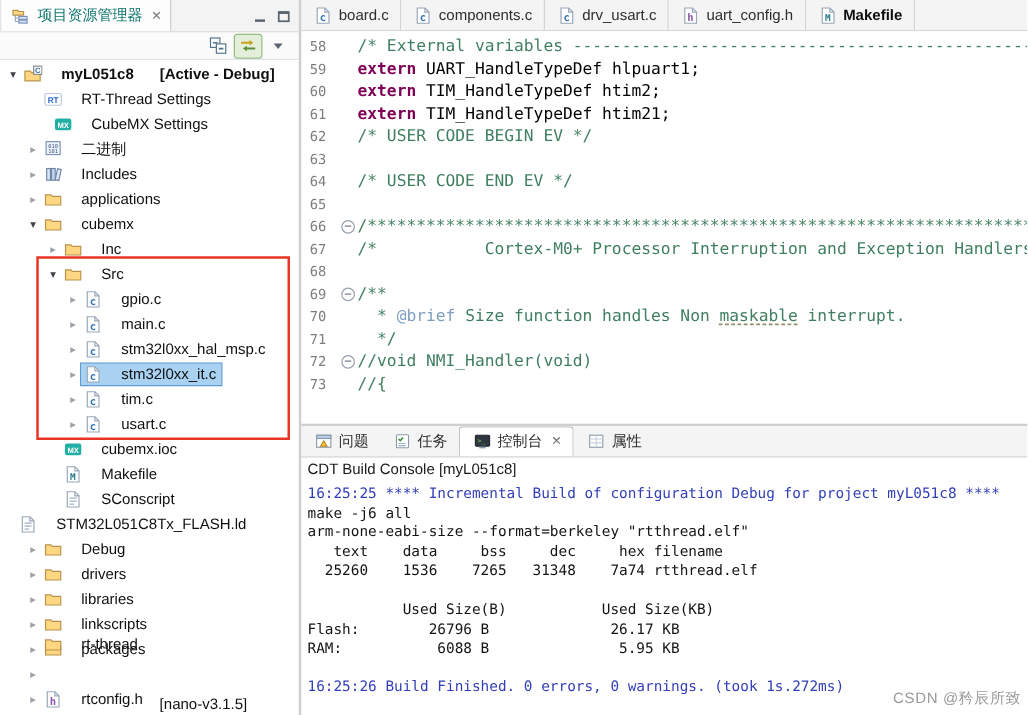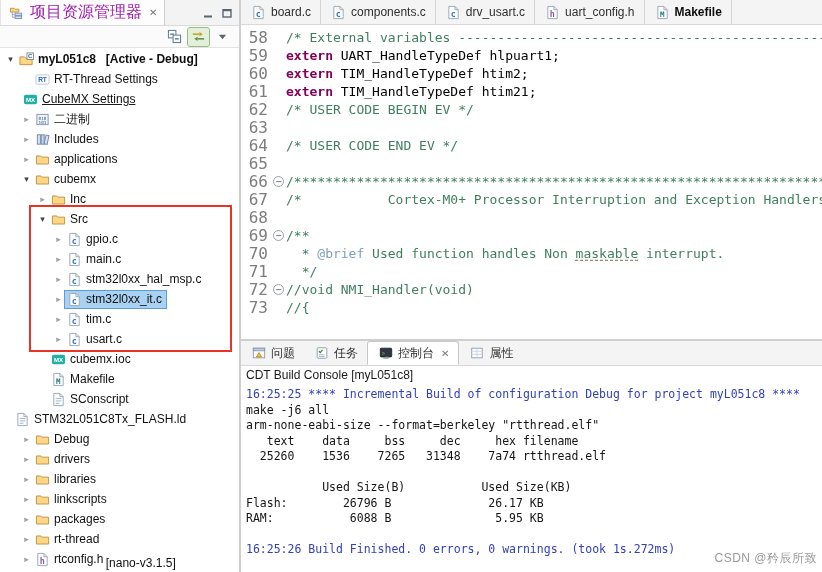--- a/index.html
+++ b/index.html
@@ -3,53 +3,53 @@
 <meta charset="utf-8">
 <style>
   *{box-sizing:border-box;margin:0;padding:0}
   html,body{width:822px;height:572px;overflow:hidden}
   body{position:relative;background:#fff;font-family:"Liberation Sans",sans-serif;font-size:12px;color:#1c1c1c}
 
   
   .explorer{position:absolute;left:0;top:0;width:239px;height:572px;background:#fff}
   .view-titlebar{height:26px;background:#f3f3f3;border-bottom:1px solid #d9d9d9;display:flex;align-items:stretch}
   .view-tab{display:flex;align-items:center;gap:5px;padding:0 7px;background:#fdfdfd;border-right:1px solid #cfcfcf;border-left:1px solid #e4e4e4}
-  .view-tab .vt-title{font-size:16px;color:#a21caf}
+  .view-tab .vt-title{font-size:12px;color:#0f766e}
   .view-tab .close{color:#777;font-size:10px;margin-left:2px;cursor:pointer}
   .win-icons{margin-left:auto;display:flex;gap:7px;align-items:center;padding-right:6px}
   .win-icons span{display:inline-flex;cursor:pointer}
   .view-toolbar{height:22px;border-bottom:1px solid #e3e3e3;background:#fbfbfb;display:flex;justify-content:flex-end;align-items:center;gap:3px;padding:0 6px}
   .tbtn{width:21px;height:18px;display:flex;align-items:center;justify-content:center;border-radius:2px;cursor:pointer}
   .tbtn.pressed{background:#e3efdb;outline:1px solid #94bd84}
 
   .tree{position:absolute;top:49px;left:0;right:0;bottom:0;overflow:hidden}
   .tree-row{height:20px;display:flex;align-items:center;white-space:nowrap;cursor:default}
   .arrow{width:13px;flex:0 0 13px;font-size:9px;text-align:center}
   .arrow.exp{color:#3e4348}.arrow.col{color:#9aa2aa}
   .ticon{width:17px;flex:0 0 17px;display:inline-flex;align-items:center;justify-content:center}
-  .item-body{display:flex;align-items:center;gap:3px;padding:1px 4px 1px 1px}
+  .item-body{display:flex;align-items:flex-start;gap:14px;padding:1px 4px 1px 1px}
   .item-body.selected{background:#a9d1f2;outline:1px solid #5f9bd6}
   .tree-label,.tree-suffix{font-size:12px;color:#101010}
   .bold{font-weight:bold}
   .red-box{position:absolute;left:29px;top:205px;width:203px;height:147px;border:2px solid #e83425;pointer-events:none;z-index:5}
 
   
   .vsash{position:absolute;left:239px;top:0;width:2px;height:572px;background:#cfcfcf;z-index:3}
   .hsash{position:absolute;top:339px;left:0;right:0;height:2px;background:#cfcfcf}
 
   
   .right{position:absolute;left:241px;top:0;width:581px;height:572px;background:#fff}
   .editor-tabbar{height:25px;background:#f4f4f4;border-bottom:1px solid #d8d8d8;display:flex;align-items:stretch}
   .etab{display:flex;align-items:center;gap:4px;padding:0 9px;border-right:1px solid #d4d4d4;background:#f4f4f4;cursor:pointer}
   .etab .lbl{font-size:12px;color:#2e2e2e}
   .etab.boldtab .lbl{font-weight:bold;color:#0d0d0d}
 
   .code{position:absolute;top:25px;left:0;right:0;height:314px;background:#fff;overflow:hidden;font-family:"DejaVu Sans Mono",monospace;font-size:13px;padding-top:3px}
   .code-row{height:18px;display:flex;align-items:center}
-  .ln{width:30px;flex:0 0 30px;text-align:right;padding-right:3px;color:#7d7d7d;font-size:16px}
+  .ln{width:30px;flex:0 0 30px;text-align:center;padding-right:3px;color:#7d7d7d;font-size:11px}
   .foldcol{width:15px;flex:0 0 15px;display:flex;align-items:center;justify-content:center}
   .fold-badge{width:11px;height:11px;border:1px solid #9aa2aa;border-radius:50%;color:#667;font-size:10px;line-height:9px;display:flex;align-items:center;justify-content:center;background:#fff}
   .src{white-space:pre;flex:1;overflow:hidden}
   .seg-k{color:#7f0055;font-weight:bold}
   .seg-c{color:#3f7f5f}
   .seg-t{color:#7f9fbf}
   .seg-p{color:#000}
   .seg-sp{color:#3f7f5f;text-decoration:underline dashed #8f8f6a;text-underline-offset:2px}
 
   
@@ -145,21 +145,21 @@
           <span class="item-body">
             <span class="ticon">
               <svg viewBox="0 0 16 16" width="15" height="15">
                 <rect x="1" y="3" width="14" height="10" rx="1.5" fill="#fff" stroke="#b9c6da"></rect>
                 <text x="8" y="10.8" font-size="7" font-weight="bold" fill="#2b62c8" text-anchor="middle">RT</text>
               </svg>
             </span>
             <span class="tree-label">RT-Thread Settings</span>
           </span>
         </div>
-        <div class="tree-row" style="padding-left: 8px; text-decoration: underline;">
+        <div class="tree-row" style="padding-left: 28px;">
           <span class="arrow col"></span>
           <span class="item-body">
             <span class="ticon">
               <svg viewBox="0 0 16 16" width="15" height="15">
                 <rect x="1" y="3" width="14" height="10" rx="2" fill="#22b0a5"></rect>
                 <text x="8" y="10.8" font-size="6.5" font-weight="bold" fill="#fff" text-anchor="middle">MX</text>
               </svg>
             </span>
             <span class="tree-label">CubeMX Settings</span>
           </span>
@@ -569,21 +569,21 @@
         <div class="code-row">
           <span class="ln">69</span>
           <span class="foldcol">
             <span class="fold-badge">−</span>
           </span>
           <span class="src"><span class="seg-c">/**</span></span>
         </div>
         <div class="code-row">
           <span class="ln">70</span>
           <span class="foldcol"></span>
-          <span class="src"><span class="seg-c">  * </span><span class="seg-t">@brief</span><span class="seg-c"> Used function handles Non </span><span class="seg-sp">maskable</span><span class="seg-c"> interrupt.</span></span>
+          <span class="src"><span class="seg-c">  * </span><span class="seg-t">@brief</span><span class="seg-c"> Size function handles Non </span><span class="seg-sp">maskable</span><span class="seg-c"> interrupt.</span></span>
         </div>
         <div class="code-row">
           <span class="ln">71</span>
           <span class="foldcol"></span>
           <span class="src"><span class="seg-c">  */</span></span>
         </div>
         <div class="code-row">
           <span class="ln">72</span>
           <span class="foldcol">
             <span class="fold-badge">−</span>

